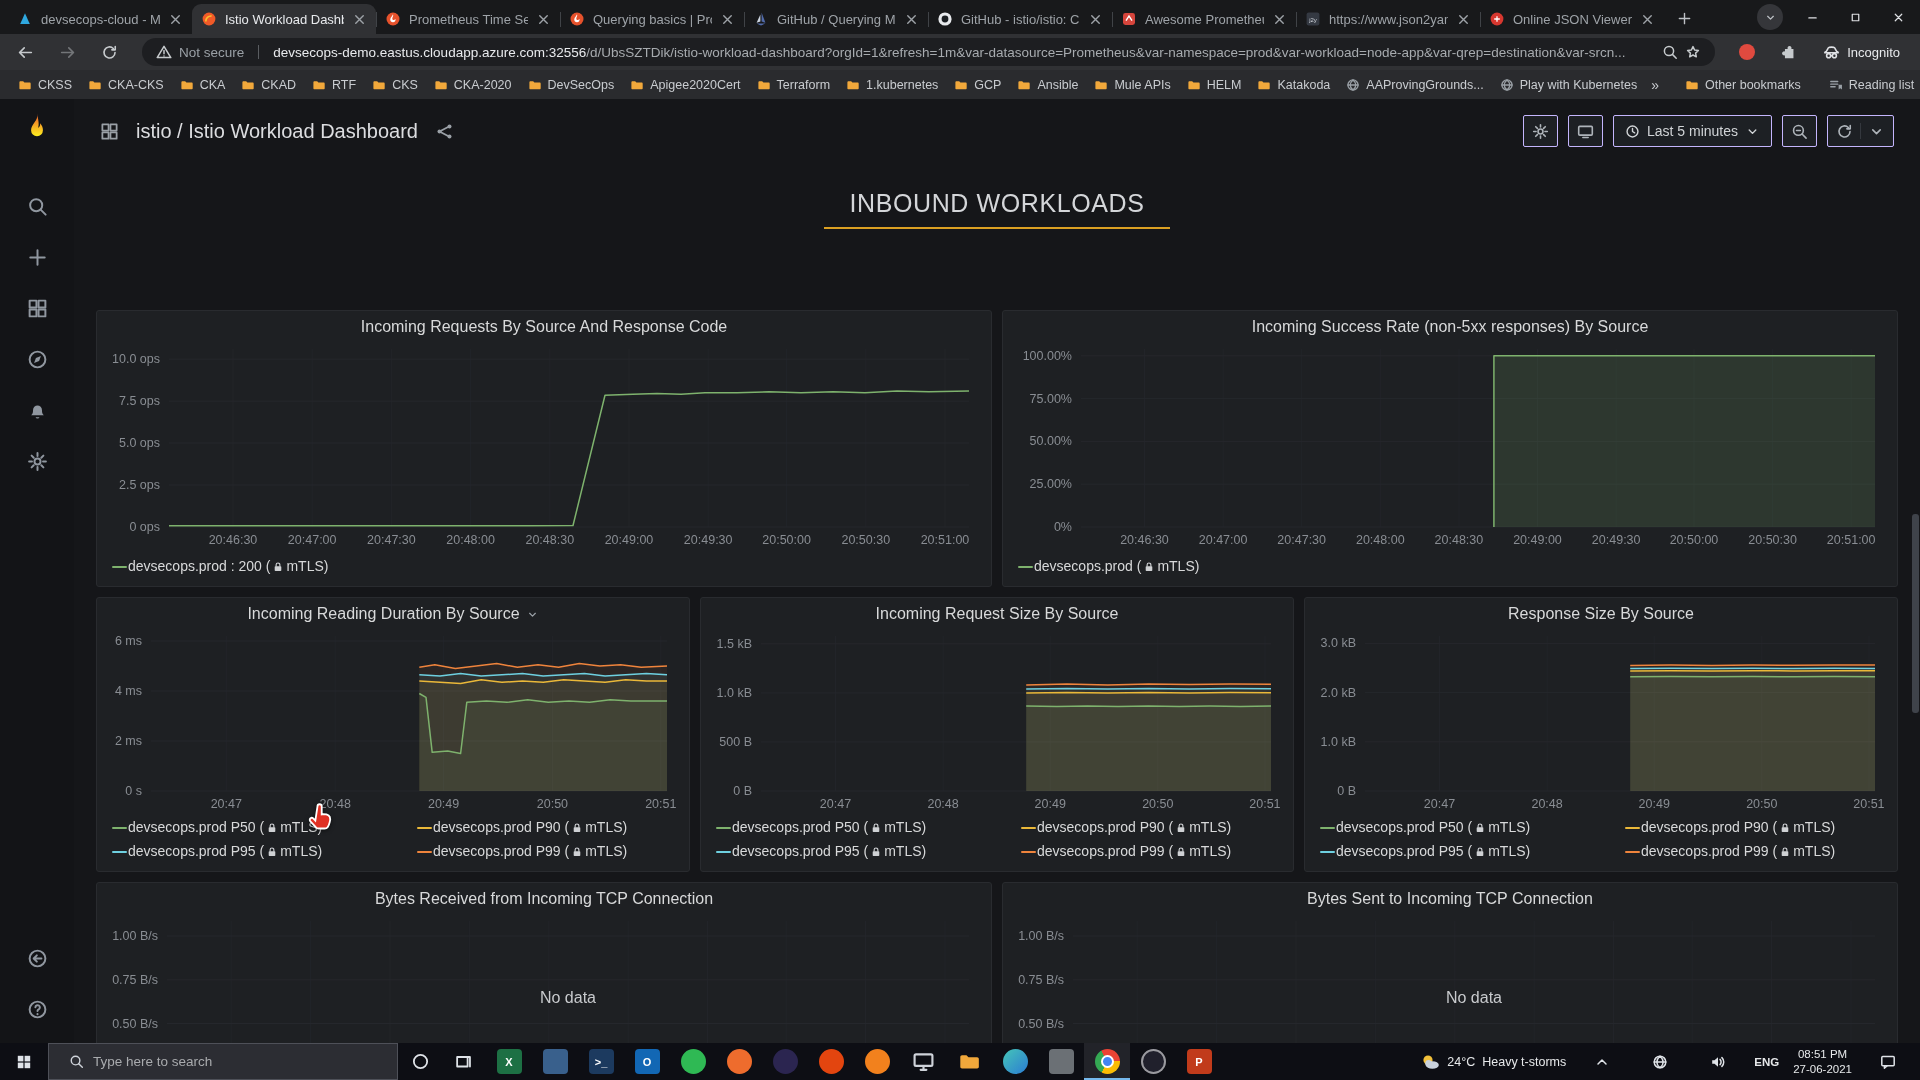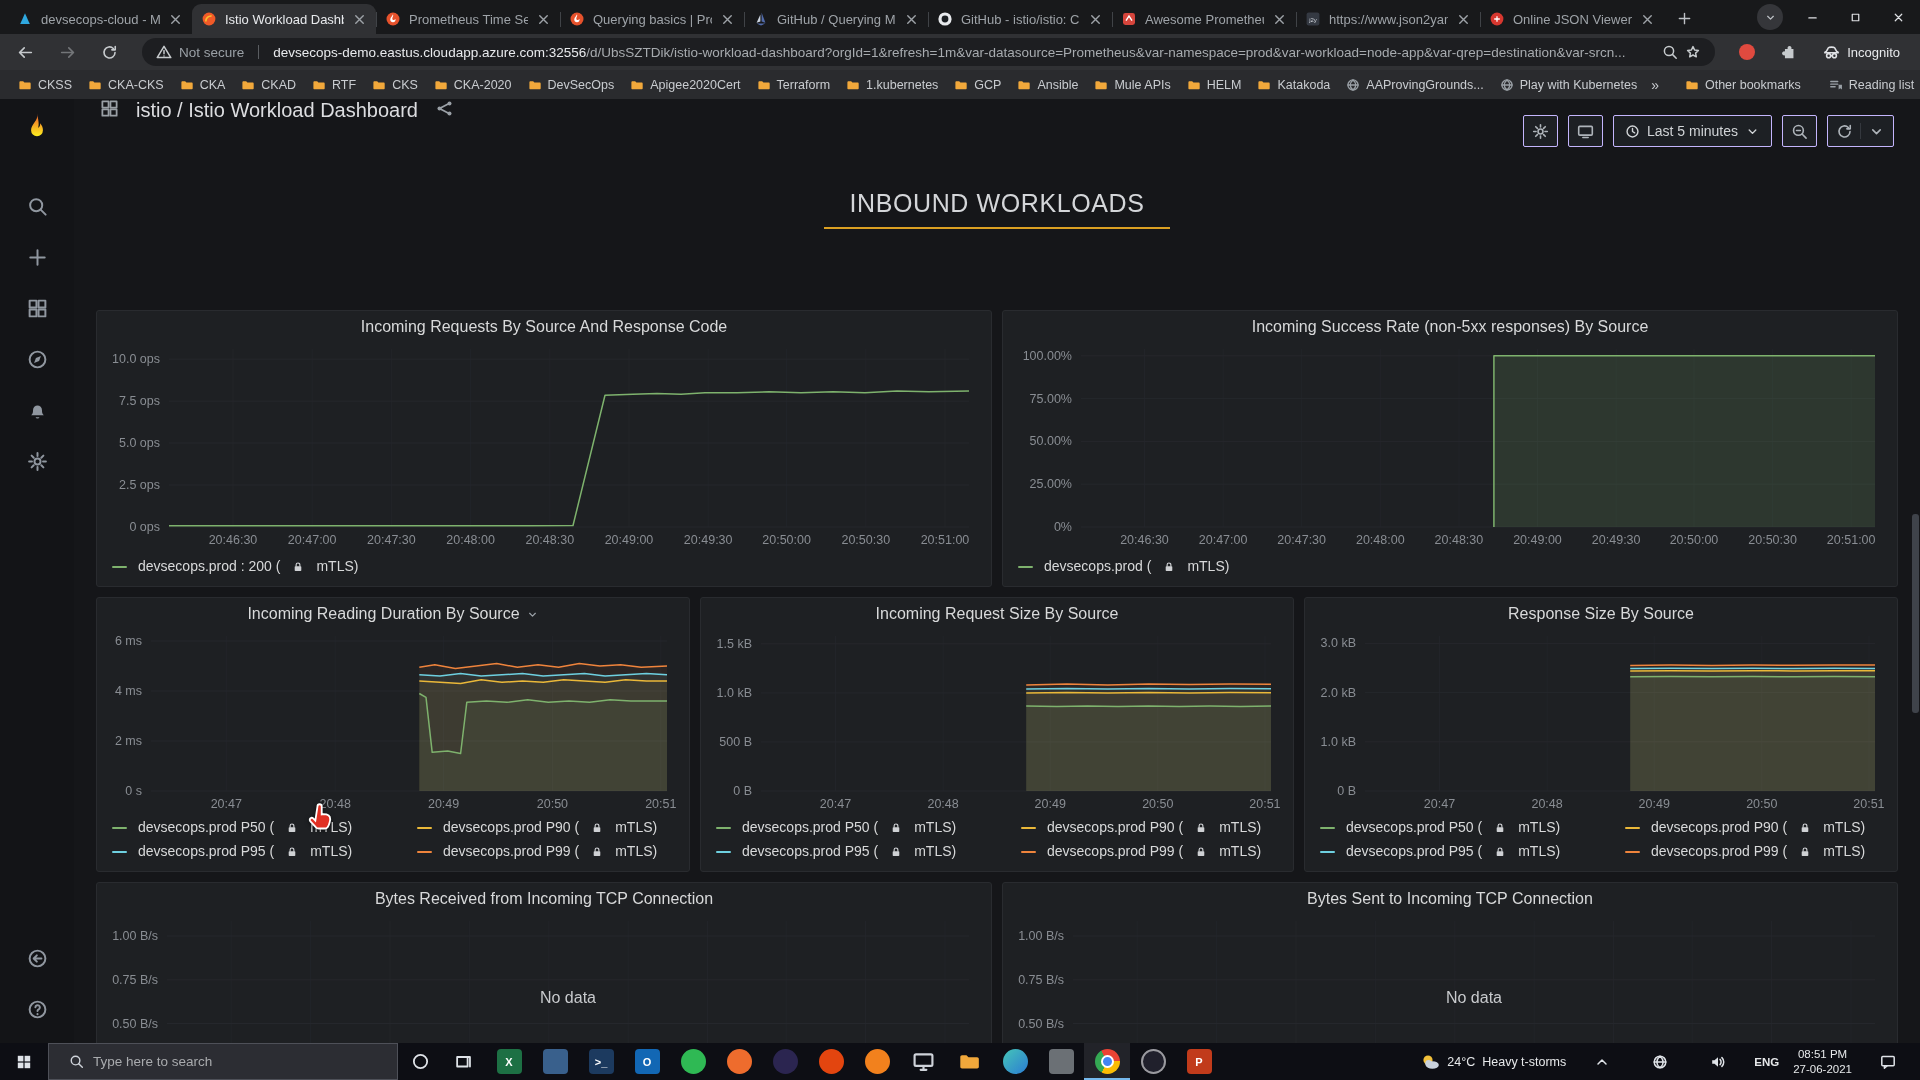--- a/index.html
+++ b/index.html
@@ -59,21 +59,21 @@
 
   
   .grafana{display:flex;height:944px;background:#151619;position:relative;overflow:hidden;}
   .sidebar{width:74px;background:#131417;display:flex;flex-direction:column;align-items:center;padding:12px 0 22px;gap:27px;flex:0 0 auto;}
   .slogo{width:38px;height:38px;margin-bottom:18px;}
   .slogo svg{width:100%;height:100%;}
   .sitem{width:24px;height:24px;color:#9097a0;display:flex;align-items:center;justify-content:center;}
   .sitem .ic{width:21px;height:21px;}
   .sspacer{flex:1;}
   .gmain{flex:1;display:flex;flex-direction:column;min-width:0;position:relative;}
-  .gnav{height:64px;display:flex;padding:0 26px;gap:8px;flex:0 0 auto;}
+  .gnav{height:64px;display:flex;align-items:center;padding:0 26px;gap:8px;flex:0 0 auto;}
   .gi{width:19px;height:19px;color:#9aa0a6;}
   .gtitle{font-size:20px;color:#dcdde0;font-weight:500;margin:0 9px;white-space:nowrap;}
   .gnav-right{margin-left:auto;display:flex;gap:10px;align-items:center;}
   .gbtn{height:32px;min-width:34px;padding:0 8px;background:#1d2024;border:1px solid #c4b5fd;border-radius:2px;
     display:flex;align-items:center;justify-content:center;gap:7px;color:#aeb4ba;}
   .gbtn .ic{width:17px;height:17px;}
   .gbtn.time{font-size:14px;color:#d0d3d6;padding:0 11px;}
   .gbtn.time .ic{width:15px;height:15px;}
   .vsep{width:1px;height:16px;background:#34383e;}
   .dash{flex:1;padding:0 22px;overflow:hidden;}
@@ -86,21 +86,21 @@
   #row2{grid-template-columns:1fr 1fr;height:254px;}
   .panel{background:#1e2023;border:1px solid #292b2f;border-radius:3px;display:flex;flex-direction:column;overflow:hidden;min-width:0;}
   .ptitle{height:32px;display:flex;align-items:center;justify-content:center;gap:6px;color:#d8d9da;font-size:16px;font-weight:500;flex:0 0 auto;}
   .ptitle .ic{width:13px;height:13px;color:#9aa0a6;}
   .chart{flex:1;min-height:0;margin:0 8px;position:relative;}
   .chart svg text{font-family:"Liberation Sans",sans-serif;}
   .axis{font-size:12.5px;fill:#898d93;}
   .nodata{font-size:16px;fill:#c8cacd;}
   .legend{padding:3px 15px 10px;font-size:14px;color:#d8d9da;line-height:19px;flex:0 0 auto;}
   .legend.multi{display:grid;grid-template-columns:minmax(285px,max-content) minmax(285px,max-content);row-gap:5px;column-gap:20px;}
-  .litem{display:inline-flex;align-items:center;gap:11px;white-space:nowrap;}
+  .litem{display:inline-flex;align-items:center;gap:1px;white-space:nowrap;}
   .ldash{width:15px;height:2px;border-radius:1px;flex:0 0 auto;}
   .llock{width:12px;height:12px;color:#cfd1d4;margin:0 1px;}
   .gscroll{position:absolute;top:0;right:1px;width:7px;height:100%;}
   .gthumb{position:absolute;top:44%;height:21%;width:100%;background:#3f434a;border-radius:3px;}
 
   
   .taskbar{height:37px;background:#0d0e14;display:flex;align-items:stretch;color:#e6e8ea;}
   .tstart{width:48px;display:flex;align-items:center;justify-content:center;color:#dfe3e8;}
   .tstart .ic{width:16px;height:16px;}
   .tsearch{width:350px;background:#2c2d33;border:1px solid #4e5058;display:flex;align-items:center;gap:9px;

